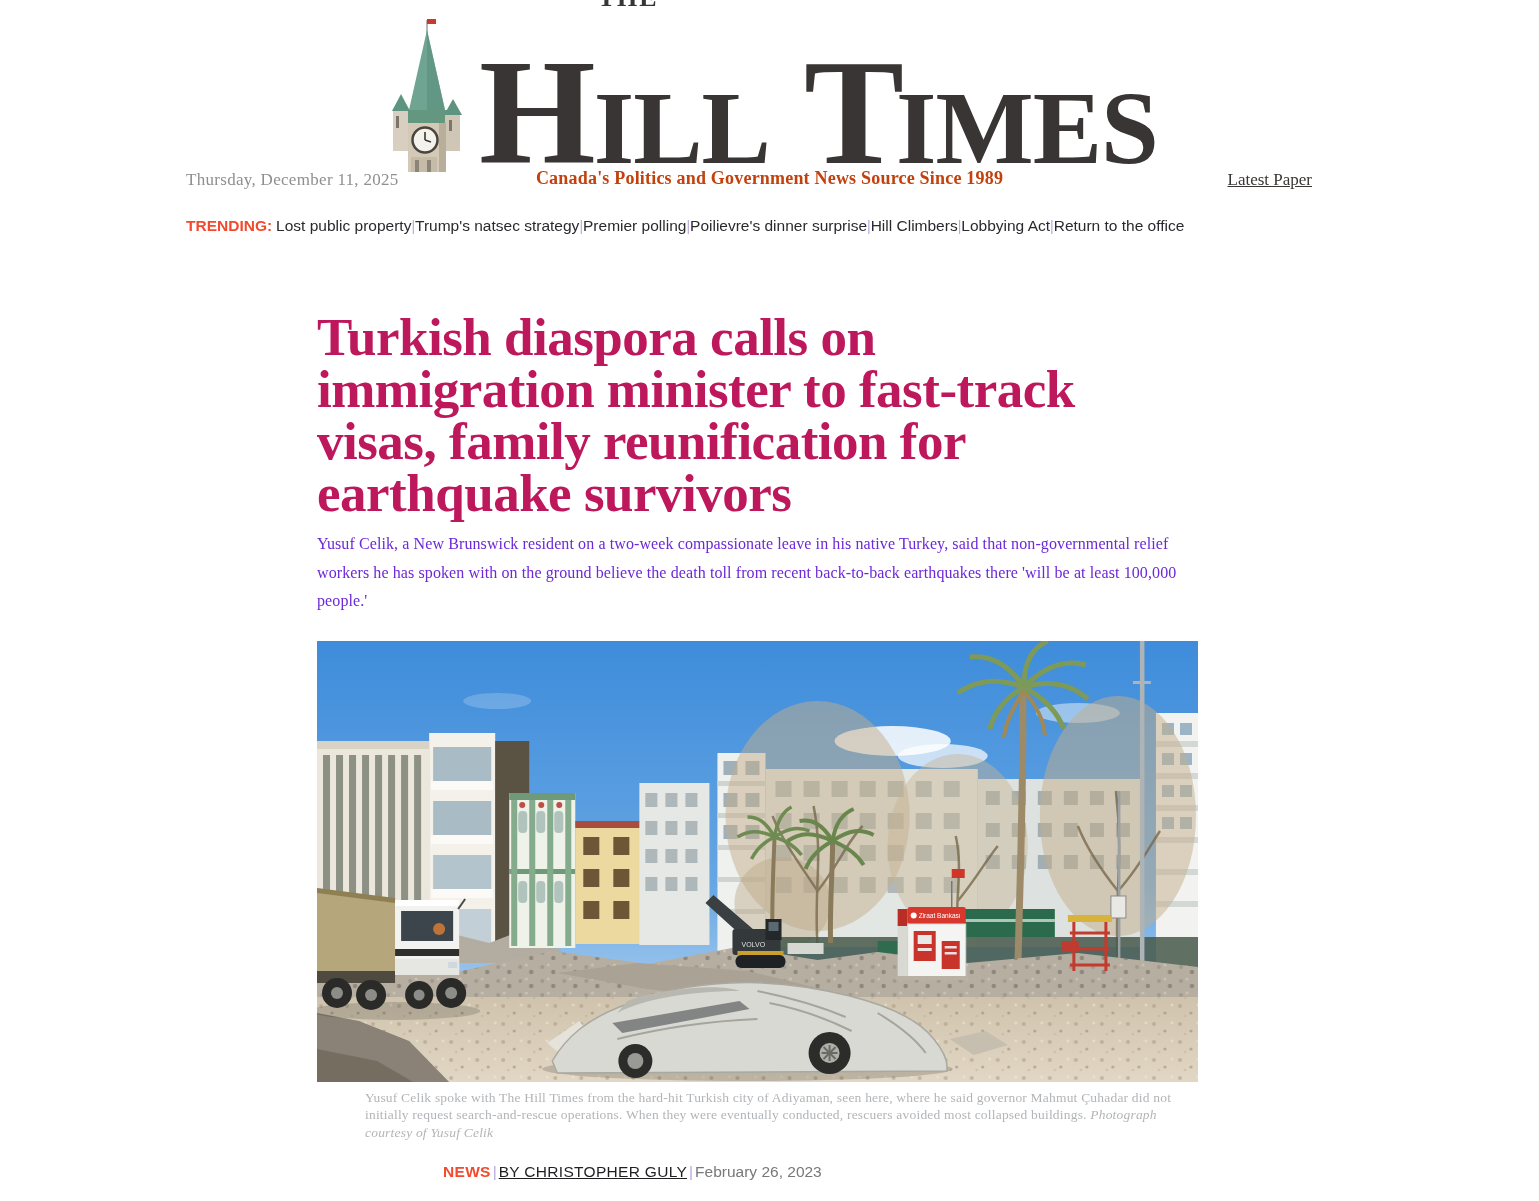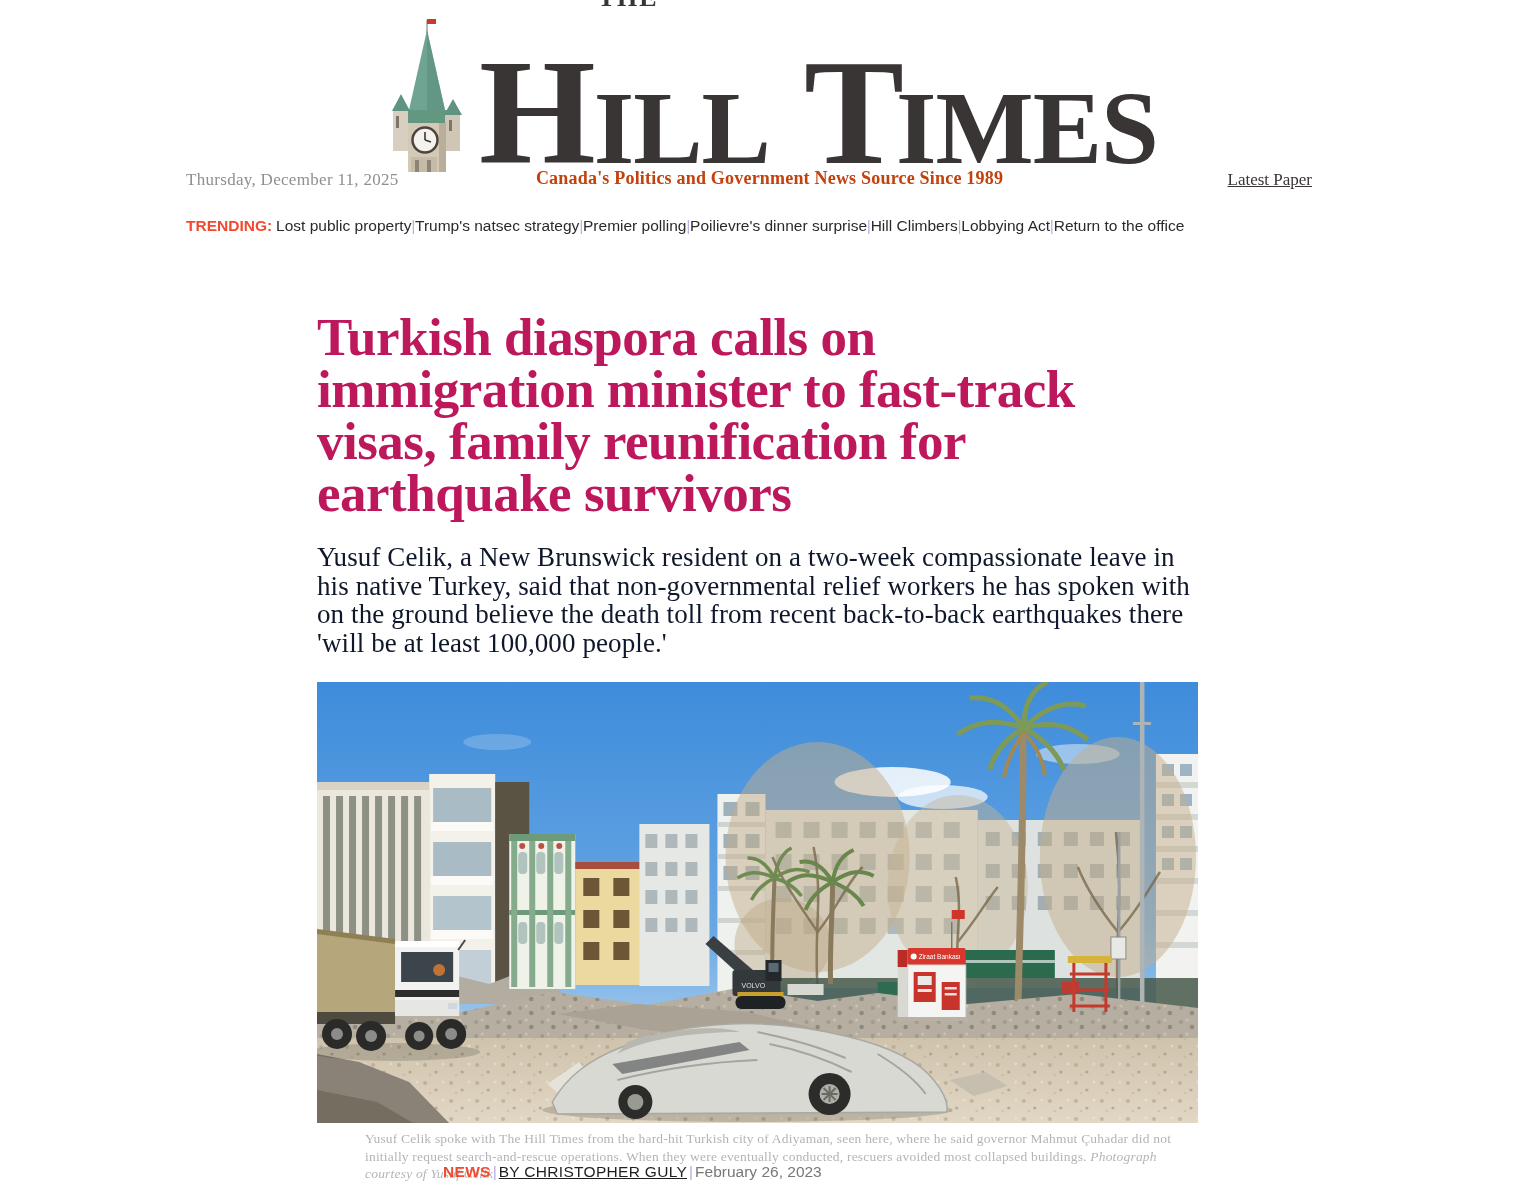--- a/index.html
+++ b/index.html
@@ -53,21 +53,21 @@
   .trending-sep { color:#b9a7e0; font-size:14px; }
   .trending-link { cursor:pointer; }
 
   
   .article { position:absolute; left:317px; top:279px; width:881px; }
   .headline {
     font-size:53px; font-weight:bold; color:#be185d;
     line-height:52px; letter-spacing:-0.5px;margin-top:32px;
   }
   .subhead {
-    margin-top:24px; font-size:27px; color:#0f172a; line-height:28.5px;
+    margin-top:11px; font-size:16px; color:#6d28d9; line-height:28.5px;
     letter-spacing:0.1px;
   }
   .photo-wrap { margin-top:25px; width:881px; height:441px; }
   .photo-svg { width:881px; height:441px; display:block; }
   .caption {
     margin-top:7px; font-size:13.5px; color:#b2b5b8; line-height:17.5px;
     letter-spacing:0.2px;
     margin-left:48px;
   }
   .caption .credit { font-style:italic; }

